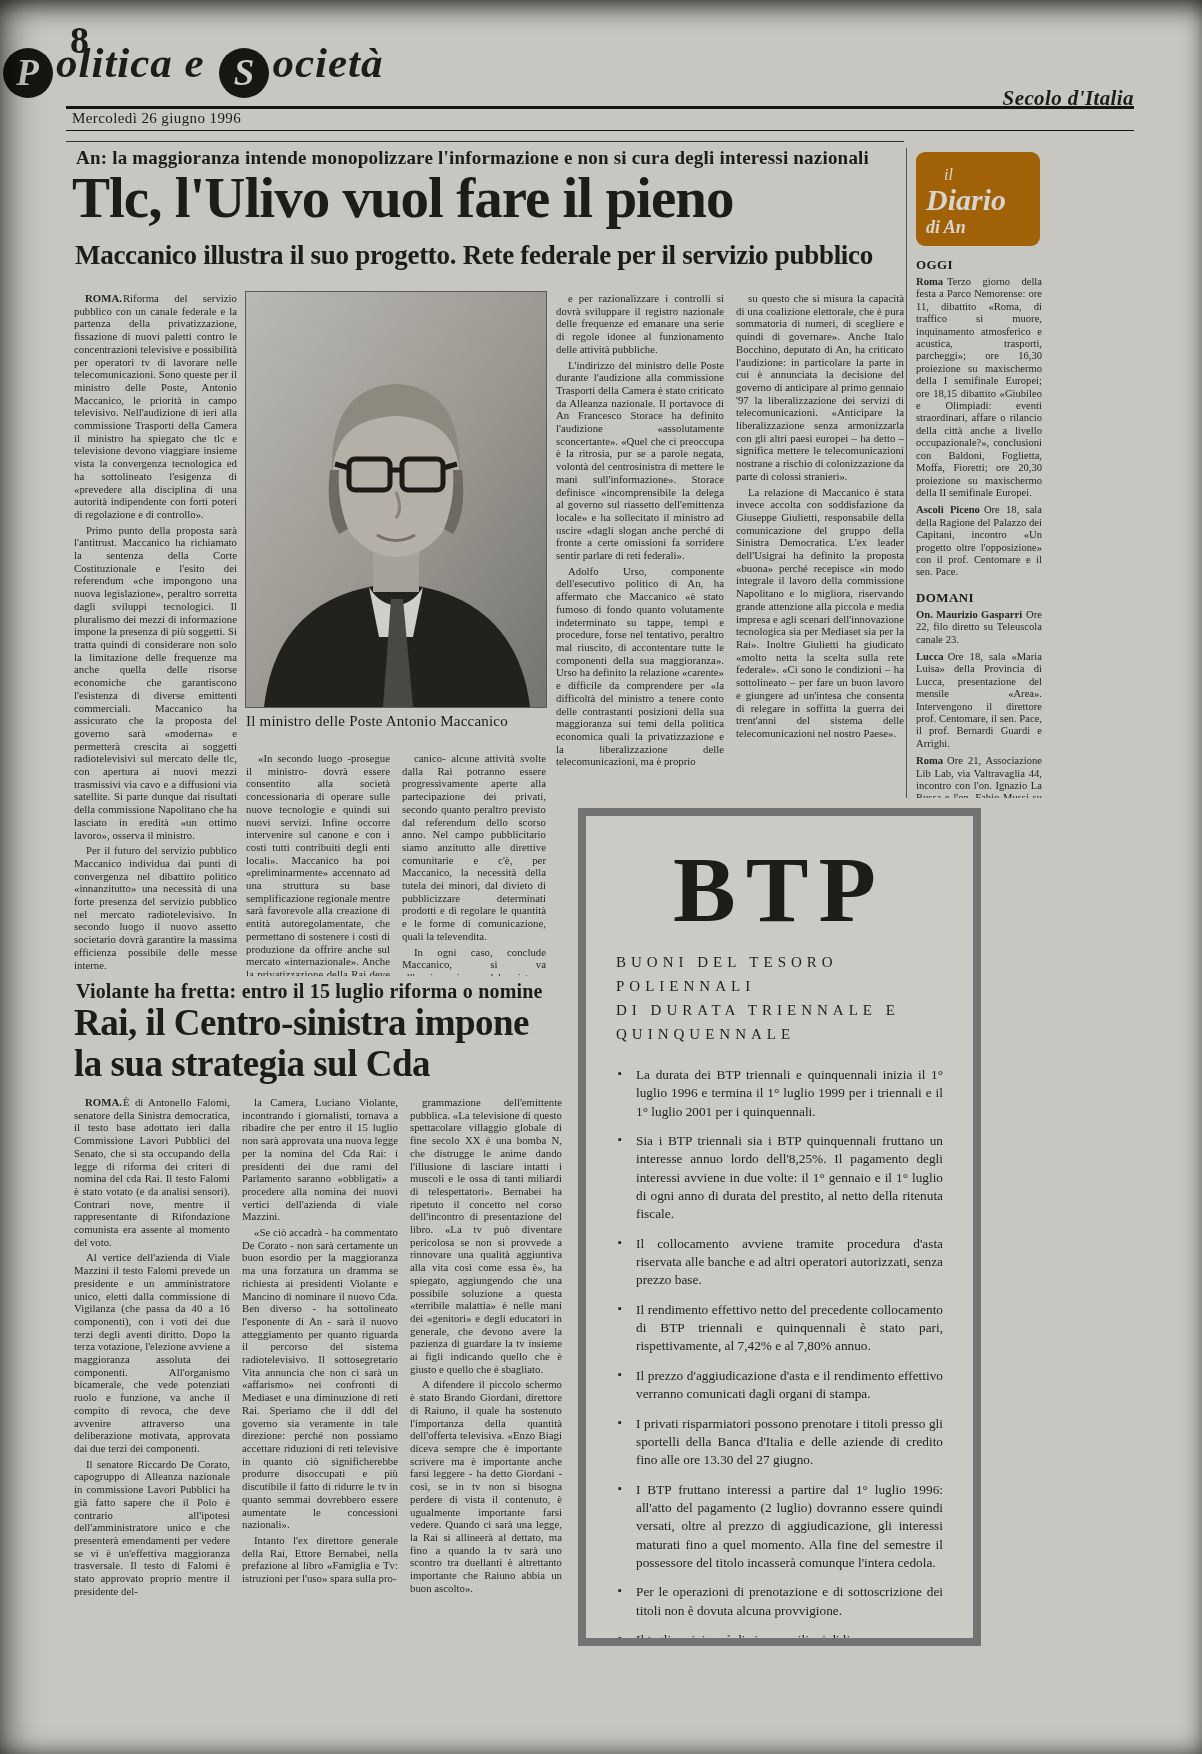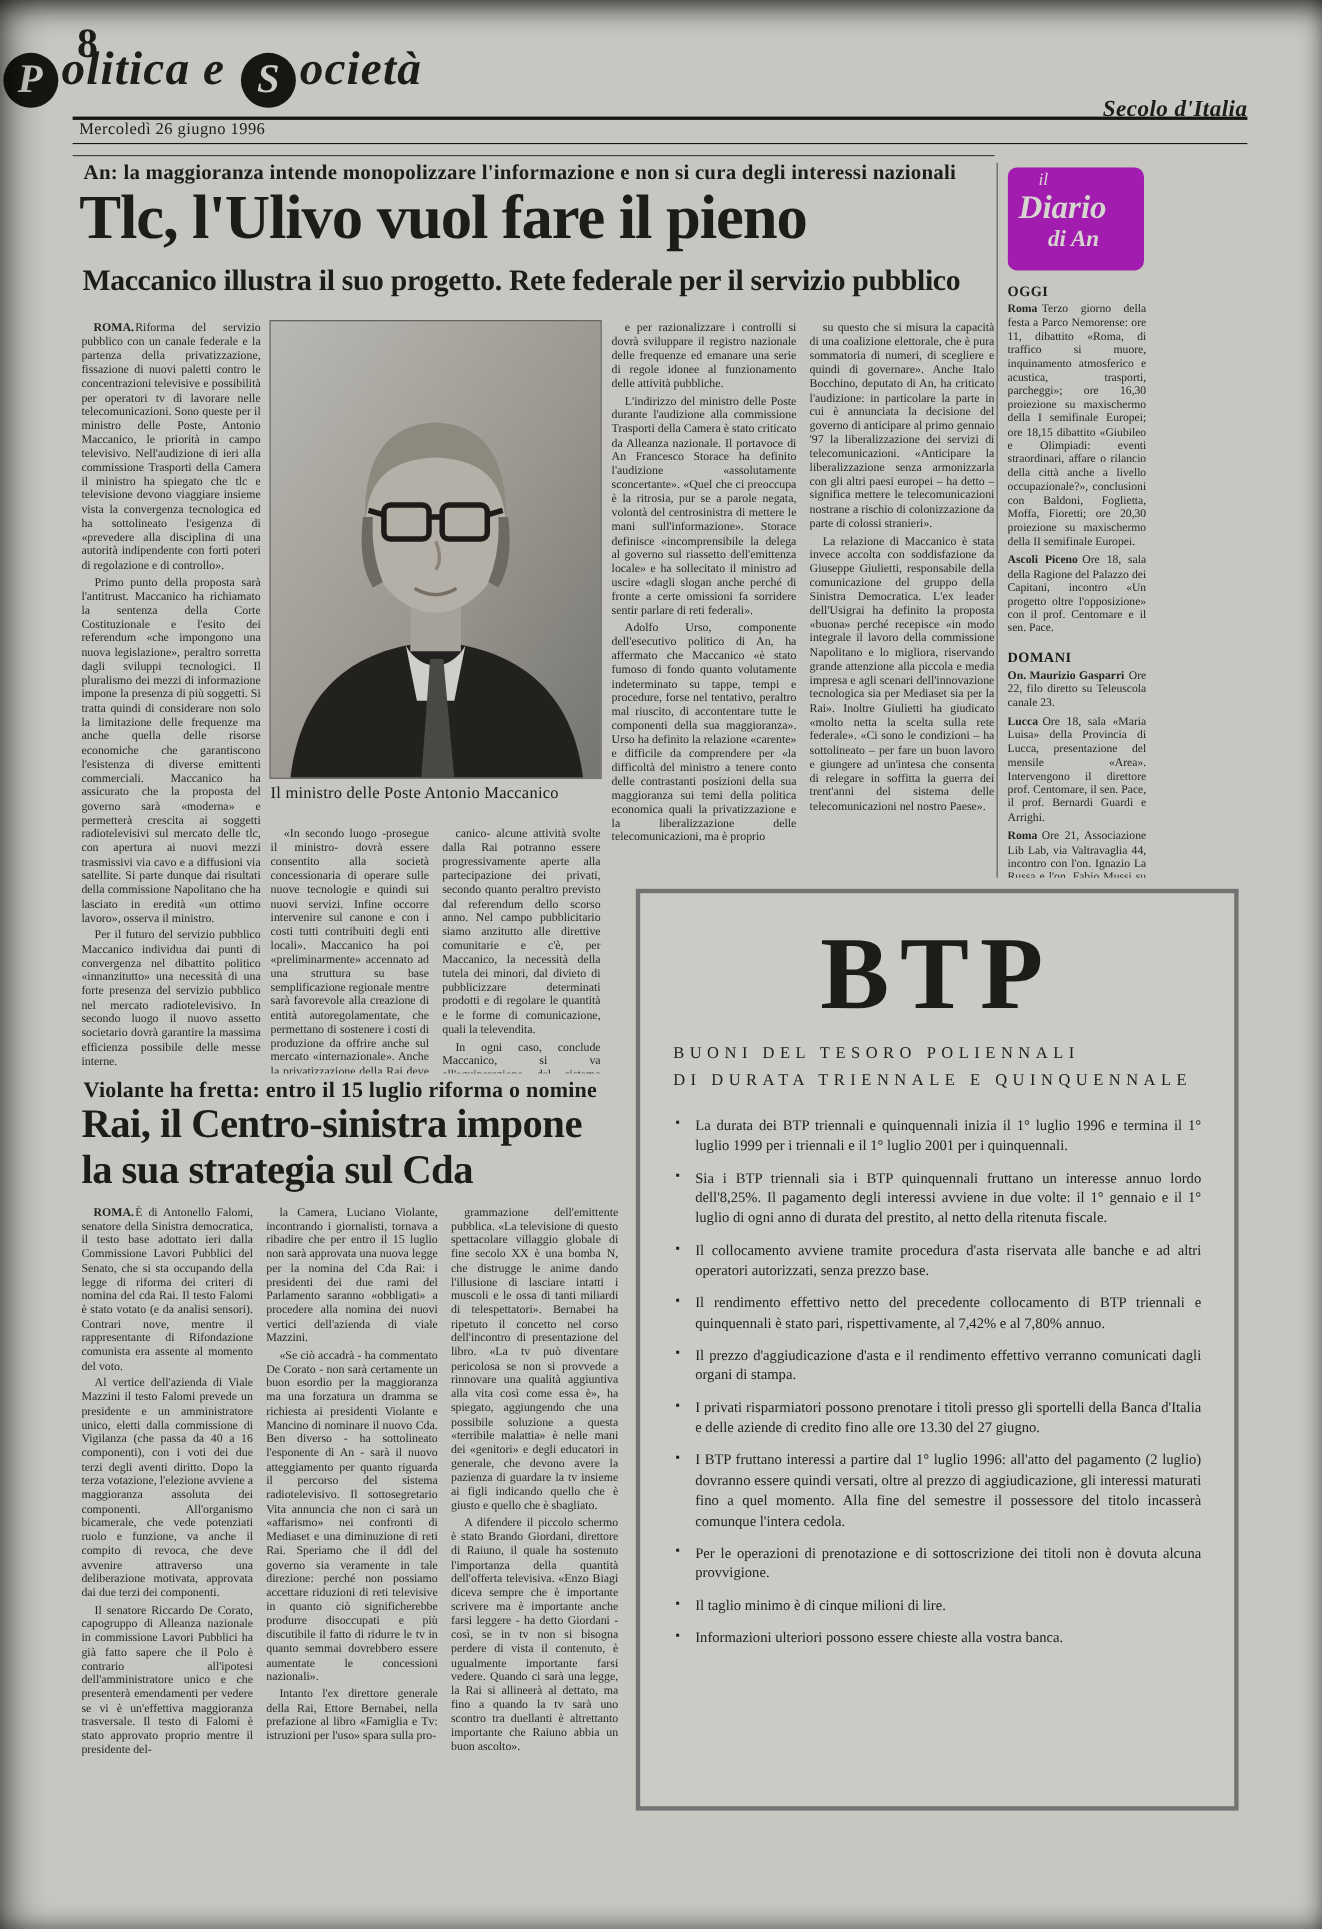--- a/index.html
+++ b/index.html
@@ -34,35 +34,35 @@
   .c2{left:246px;top:752px;width:144px;height:224px}
   .c3{left:402px;top:752px;width:144px;height:224px}
   .c4{left:556px;top:292px;width:168px;height:502px}
   .c5{left:736px;top:292px;width:168px;height:502px}
   
   .photo{left:246px;top:292px;width:300px;height:415px;background:#9a9894;outline:1px solid #5c5a55}
   .caption{left:246px;top:713px;width:300px;font-size:15px;letter-spacing:.2px}
   
   .v-rule{left:906px;top:148px;width:1px;height:650px;background:#55534d}
   .diario{left:916px;top:152px;width:126px;height:646px;overflow:hidden}
-  .diario-logo{width:124px;height:94px;background:#a21caf;border-radius:9px;color:#d6d5cf;font-style:italic;padding:4px 10px;line-height:1}
+  .diario-logo{width:124px;height:94px;background:#a16207;border-radius:9px;color:#d6d5cf;font-style:italic;padding:15px 10px;line-height:1}
   .dl-il{font-size:16px;margin-left:18px}
   .dl-diario{font-size:30px;font-weight:bold;margin-top:2px}
-  .dl-dian{font-size:21px;font-weight:bold;text-align:center;margin-top:3px;margin-right:4px}
+  .dl-dian{font-size:18px;font-weight:bold;text-align:left;margin-top:3px;margin-right:4px}
   .d-head{font-weight:bold;font-size:13px;margin:11px 0 3px;letter-spacing:.4px}
   .d-item{font-size:10.6px;line-height:12.4px;text-align:justify;margin-bottom:5px;color:#26251f}
   .d-item b{margin-right:4px}
   
   .sa-kicker{left:76px;top:980px;font-size:20px;font-weight:bold;white-space:nowrap;letter-spacing:.2px}
   .sa-headline{left:74px;top:1002px;width:500px;font-size:37px;font-weight:bold;line-height:1.12;letter-spacing:-.5px}
   .s1{left:74px;top:1096px;width:156px;height:542px}
   .s2{left:242px;top:1096px;width:156px;height:542px}
   .s3{left:410px;top:1096px;width:152px;height:542px}
   
-  .btp{left:578px;top:808px;width:548px;height:838px;border:4px solid #737373;background:#cbcac5;padding:26px 30px 18px;overflow:hidden}
+  .btp{left:578px;top:808px;width:403px;height:838px;border:8px solid #737373;background:#cbcac5;padding:26px 30px 18px;overflow:hidden}
   .btp-title{text-align:center;font-size:94px;font-weight:bold;letter-spacing:10px;line-height:1;margin-bottom:14px}
   .btp-sub{text-align:left;font-size:15px;letter-spacing:5px;line-height:1.6;color:#201f1a}
   .btp-list{margin-top:20px;list-style:none}
   .btp-list li{font-size:13.3px;line-height:1.38;text-align:justify;margin-bottom:11px;padding-left:20px;position:relative;color:#23221c}
   .btp-list .mark{position:absolute;left:2px;top:0;font-size:11px}
 </style>
 </head>
 <body>
 
 <div class="sheet">

